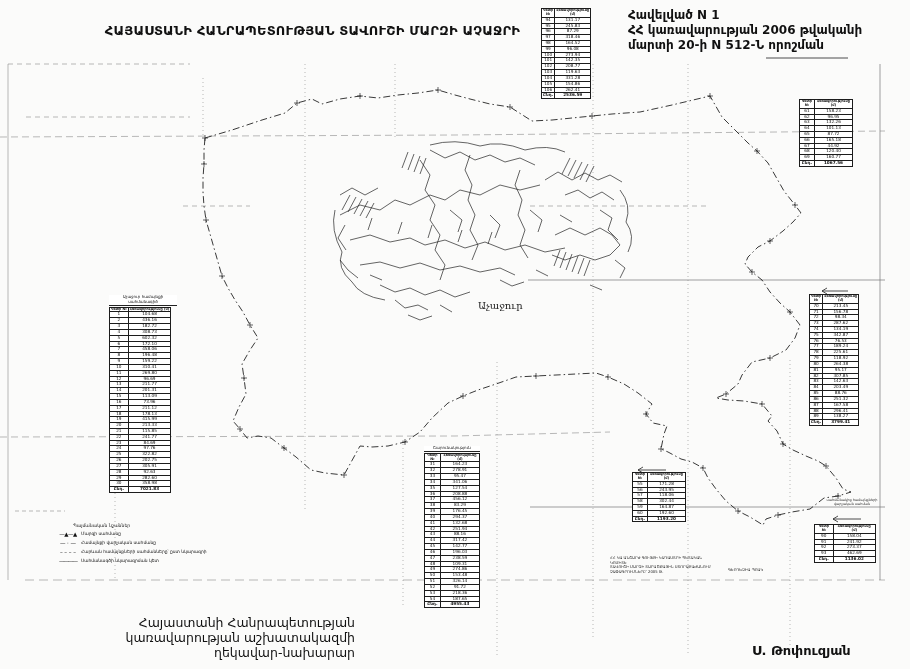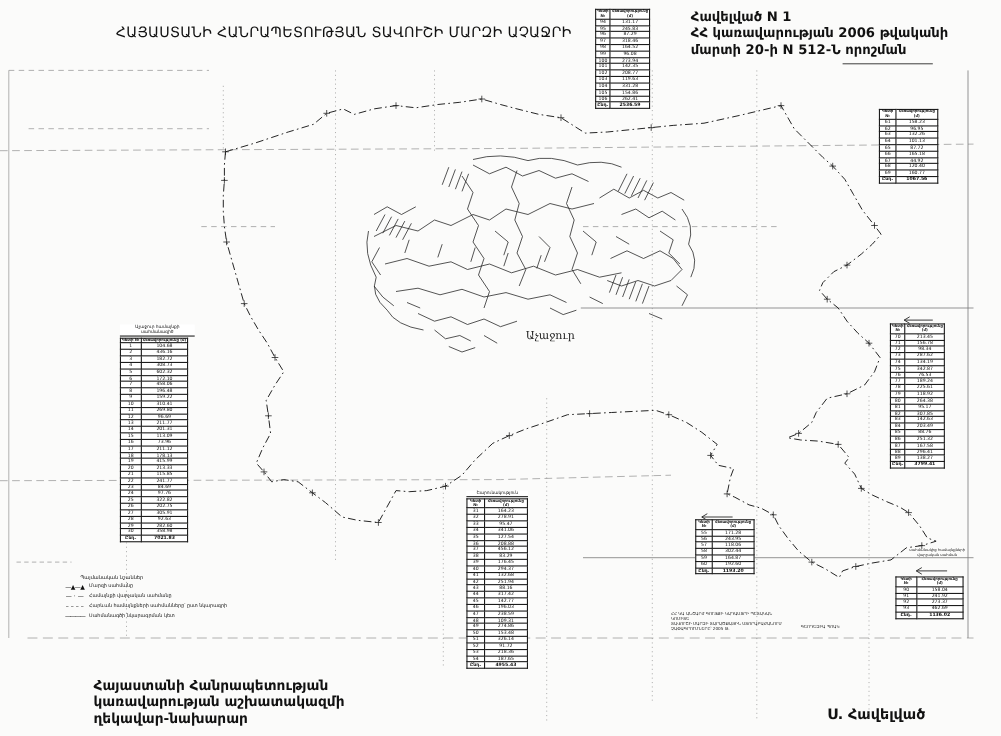--- a/index.html
+++ b/index.html
@@ -4,25 +4,25 @@
 <style>
   html,body{margin:0;padding:0;}
   body{
     width:910px;height:669px;position:relative;overflow:hidden;
     background:#fbfbfa;color:#111;
     font-family:"DejaVu Sans",sans-serif;
   }
   .abs{position:absolute;}
   
   .map-title{left:90px;top:23px;width:445px;text-align:center;
-    font-size:13px;font-weight:normal;line-height:1.22;letter-spacing:.2px;}
+    font-size:13px;font-weight:bold;line-height:1.22;letter-spacing:.2px;}
   .appendix{left:628px;top:8px;width:278px;text-align:left;
     font-size:12px;font-weight:bold;line-height:1.25;}
-  .signatory{left:85px;top:615px;width:270px;text-align:left;
-    font-size:12.5px;font-weight:bold;line-height:1.2;}
+  .signatory{left:85px;top:615px;width:270px;text-align:right;
+    font-size:12.5px;font-weight:normal;line-height:1.2;}
   .signature{left:752px;top:643px;font-size:13px;font-weight:bold;}
   .village-label{left:478px;top:300px;font-family:"DejaVu Serif",serif;
     font-size:10px;color:#222;}
   
   .tiny{font-size:3.8px;line-height:1.25;color:#222;}
   .credits{left:610px;top:556px;width:105px;}
   .credits-right{left:728px;top:568px;width:60px;}
   .annotation{left:816px;top:498px;width:72px;text-align:center;font-size:3.4px;line-height:1.2;color:#222;}
   
   .twrap{z-index:3;}
@@ -141,21 +141,21 @@
   <div>ՉԱՓԱԳՐՈՒՄՆԵՐԸ՝ 2005 Թ.</div>
 </div>
 <div class="abs tiny credits-right">ԳԵՈԴԵԶԻԱ ՊՈԱԿ</div>
 
 <div class="abs signatory">
   <div>Հայաստանի Հանրապետության</div>
   <div>կառավարության աշխատակազմի</div>
   <div>ղեկավար-նախարար</div>
 </div>
 
-<div class="abs signature">Ս. Հավելված</div>
+<div class="abs signature">Ս. Թոփուզյան</div>
 
 <div class="abs legend">
   <div class="legend-title">Պայմանական նշաններ</div>
   <div>
       <div class="legend-row">
         <span class="sym sym-triangle-line"></span>
         <span class="legend-label">Մարզի սահմանը</span>
       </div>
       <div class="legend-row">
         <span class="sym sym-dash-dot-line"></span>

